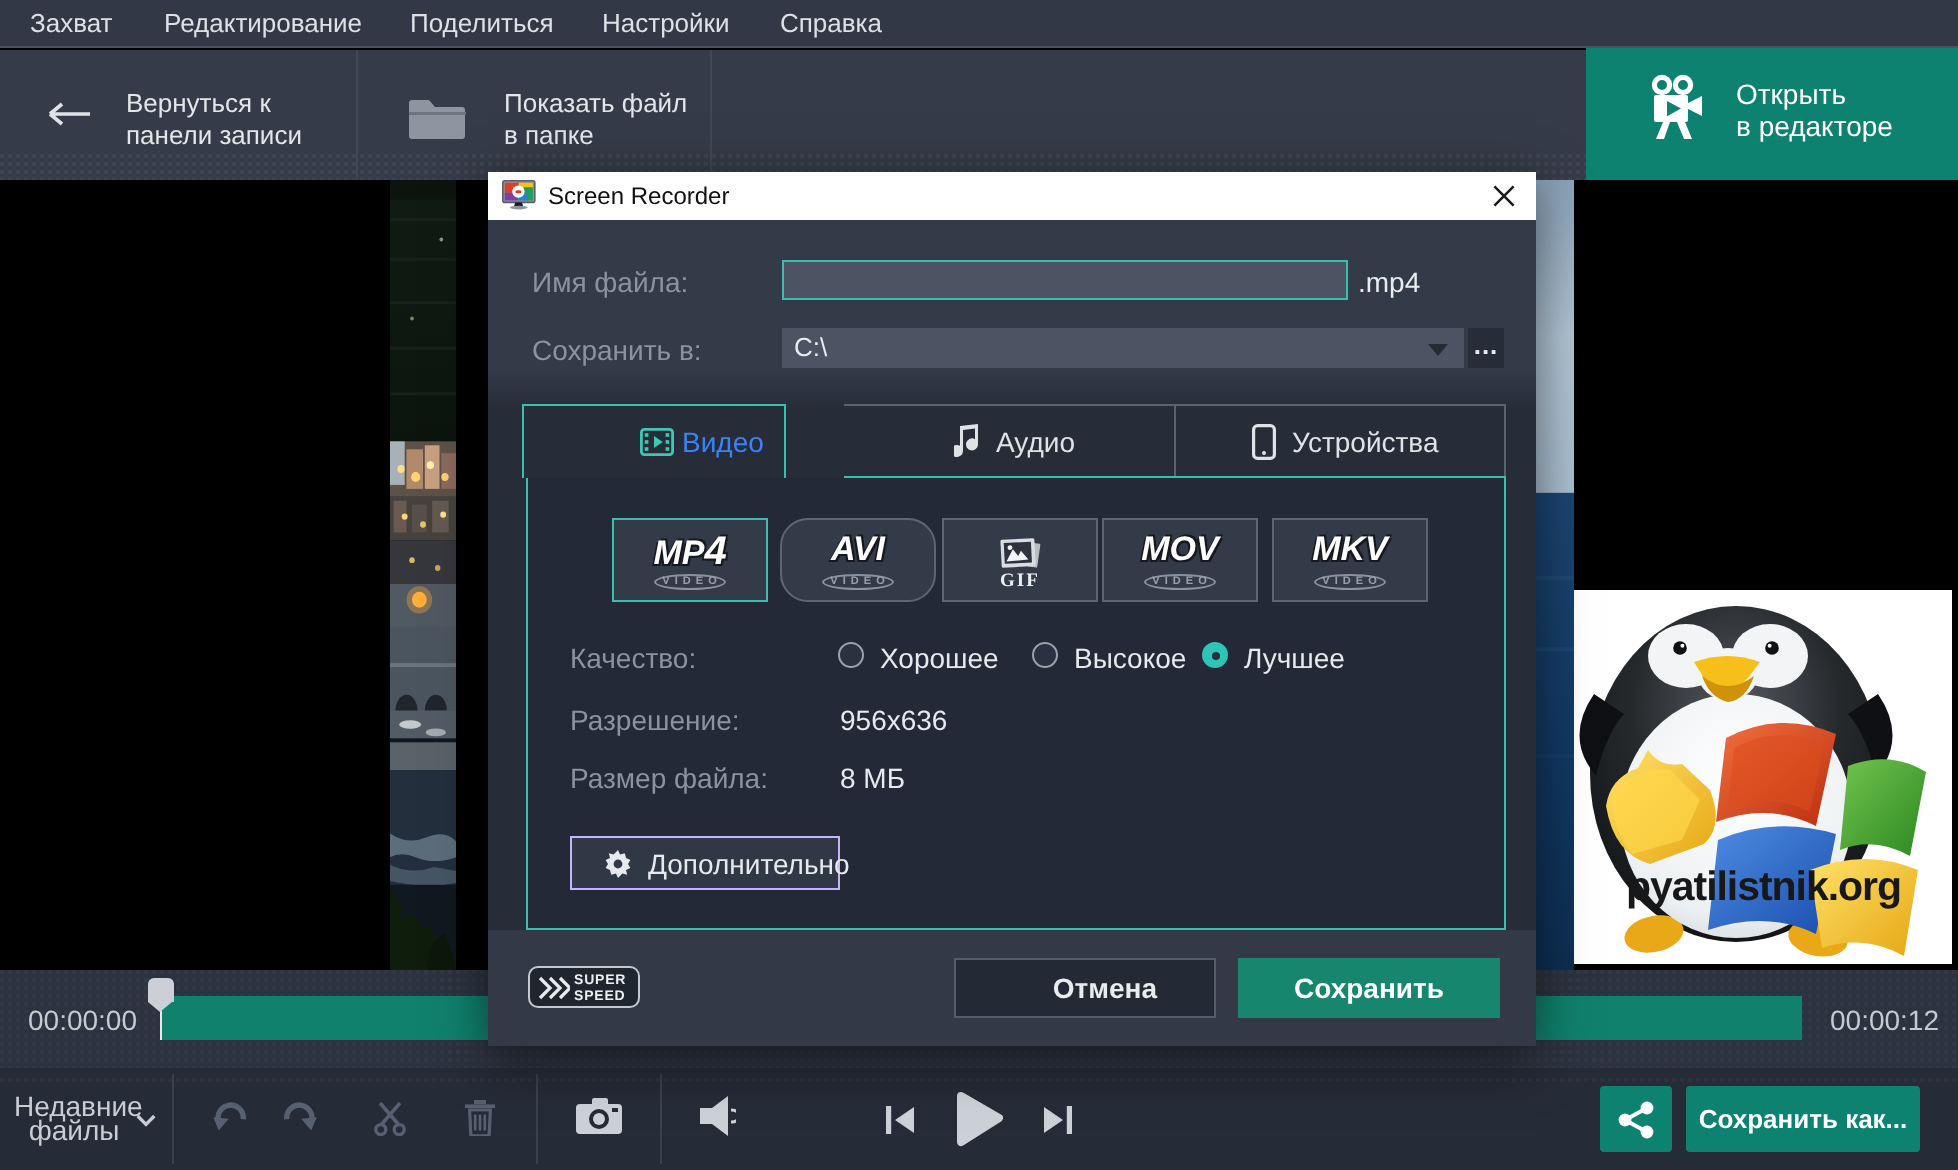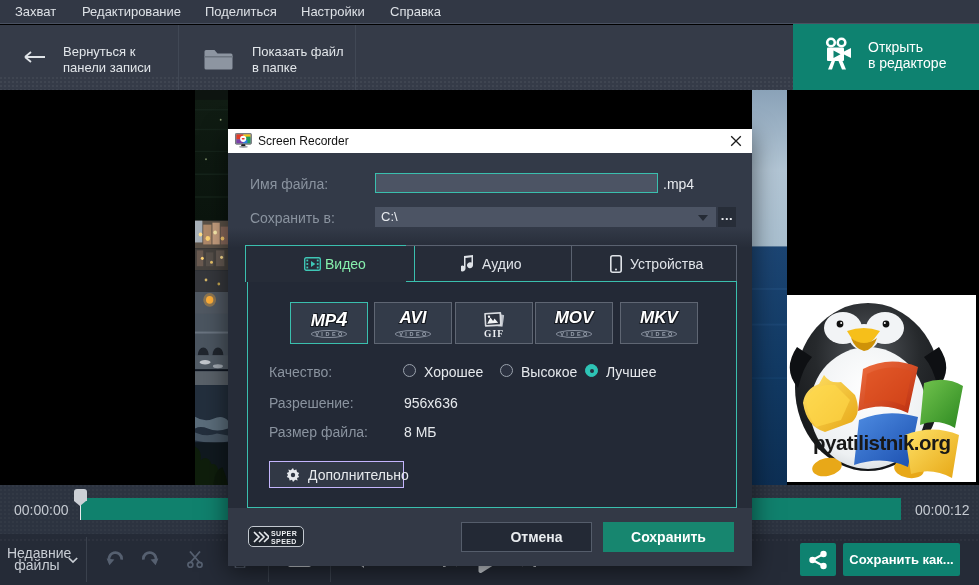--- a/index.html
+++ b/index.html
@@ -38,48 +38,48 @@
 
 #botbar { position:absolute; left:0; top:534px; width:979px; height:51px; background:#252b37; background-image:radial-gradient(circle at 1px 1px, rgba(255,255,255,0.035) 1px, transparent 1.2px); background-size:4px 4px; background-position:0 5px; background-repeat:repeat-x;  color:#c8cdd4; }
 .bsep { position:absolute; top:3px; width:1px; height:45px; background:#3a414d; }
 #recent { position:absolute; left:7px; top:13px; width:60px; text-align:center; font-size:14px; line-height:12px; }
 .icon { position:absolute; }
 
 #shareBtn { position:absolute; left:800px; top:9px; width:36px; height:33px; background:#0e8270; border-radius:2px; }
 #saveAsBtn { position:absolute; left:843px; top:9px; width:117px; height:33px; background:#0e8270; border-radius:2px; color:#fff; font-size:13px; font-weight:bold; text-align:center; line-height:33px; }
 
 
-#dialog { position:absolute; left:228px; top:86px; width:524px; height:437px; background:#262c38; box-shadow:0 6px 24px rgba(0,0,0,.55);margin-top:43px; }
+#dialog { position:absolute; left:244px; top:86px; width:524px; height:437px; background:#262c38; box-shadow:0 6px 24px rgba(0,0,0,.55); }
 #dlgTitle { position:absolute; left:0; top:0; width:524px; height:24px; background:#fff; color:#111; font-size:12px; }
 #dlgTitle .t { position:absolute; left:30px; top:5px; }
 #dlgClose { position:absolute; right:8px; top:4px; width:16px; height:16px; color:#111; font-size:15px; line-height:16px; text-align:center; }
 
 .dlbl { position:absolute; color:#8a939f; font-size:14px; }
 #inpName { position:absolute; left:147px; top:44px; width:283px; height:20px; background:#4c5464; border:1px solid #3abfae; }
 #mp4ext { position:absolute; left:435px; top:47px; color:#e8ebef; font-size:14px; }
 #dropPath { position:absolute; left:147px; top:78px; width:341px; height:20px; background:#4c5464; color:#e9ecf0; font-size:13px; line-height:20px; }
 #dropPath .v { margin-left:6px; }
 #dropPath .arr { position:absolute; right:8px; top:8px; width:0; height:0; border-left:5px solid transparent; border-right:5px solid transparent; border-top:6px solid #252b35; }
 #dots { position:absolute; left:490px; top:78px; width:18px; height:20px; background:#272d38; color:#e9ecf0; text-align:center; line-height:17px; font-weight:bold; font-size:13px; letter-spacing:0.5px; }
 
 
 .tab { position:absolute; top:116px; height:37px; border:1px solid #5a6270; color:#dfe3e8; font-size:14px; }
-#tabV { left:17px; width:170px; border-color:#3abfae; border-bottom:none; color:#86efac; }
+#tabV { left:17px; width:132px; border-color:#3abfae; border-bottom:none; color:#3b82f6; }
 #tabA { left:178px; width:166px; border-left:none; }
 #tabD { left:344px; width:165px; border-left:none; }
 .tab .tx { position:absolute; top:10px; }
 
 #content { position:absolute; left:19px; top:153px; width:490px; height:226px; border:1px solid #3abfae; border-top:none; background:#232936; }
 #content:before { content:""; position:absolute; left:-1px; top:0; width:159px; height:1px; background:transparent; }
 #tabline { position:absolute; left:178px; top:152px; width:331px; height:1px; background:#3abfae; }
 
 
 .fmt { position:absolute; top:173px; width:78px; height:42px; background:#333b49; border:1px solid #5f6673; }
 #fMP4 { left:62px; border-color:#3abfae; }
-#fAVI { left:146px; }
+#fAVI { left:146px;border-radius:14px; }
 #fGIF { left:227px; }
 #fMOV { left:307px; }
 #fMKV { left:392px; }
 .fmt .big { position:absolute; width:100%; top:5px; text-align:center; color:#fff; font-weight:bold; font-style:italic; font-size:17px; letter-spacing:0; text-shadow:1px 1px 0 #15181e, -1px 1px 0 #15181e, 1px -1px 0 #15181e; }
 .fmt .ell { position:absolute; left:50%; transform:translateX(-50%); top:27px; width:36px; height:8px; border:1px solid #8a92a0; background:transparent; border-radius:50%; color:#99a1ae; font-size:5.5px; font-weight:bold; text-align:center; line-height:7px; letter-spacing:0.5px; }
 
 
 .radio { position:absolute; width:13px; height:13px; border-radius:50%; border:1px solid #9aa2ac; background:#2b3140; }
 .radio.sel { background:#2ec4b6; border-color:#2ec4b6; }
 .radio.sel:after { content:""; position:absolute; left:3.5px; top:3.5px; width:4px; height:4px; border-radius:50%; background:#273040; }

